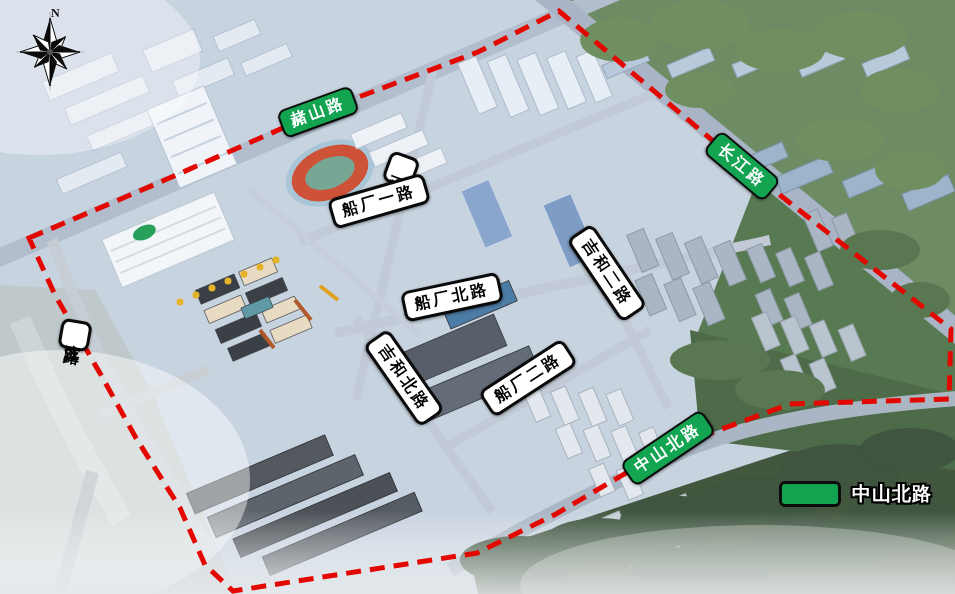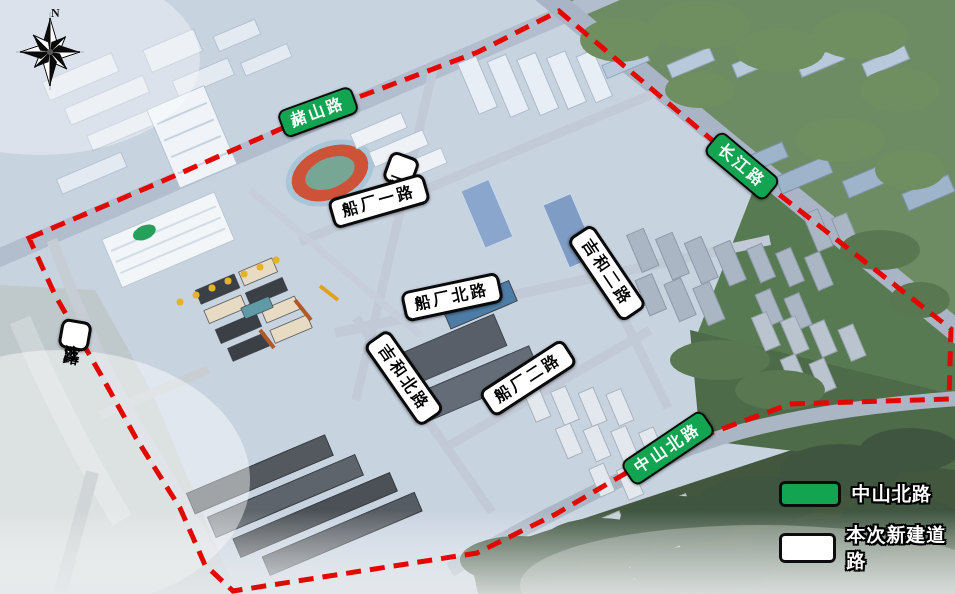--- a/index.html
+++ b/index.html
@@ -328,19 +328,15 @@
   <div class="road-label white vertical lbl-6">滨江路</div>
   <div class="road-label white lbl-7">吉和北路</div>
   <div class="road-label white lbl-8">船厂二路</div>
   <div class="road-label green lbl-9">中山北路</div>
 
   <div class="legend">
     <div class="legend-row">
       <div class="swatch existing"></div>
       <span class="legend-label">中山北路</span>
     </div>
-    <div class="legend-row">
-      <div class="swatch new"></div>
-      <span class="legend-label">本次新建道路</span>
-    </div>
   </div>
 
 </div>
 
 </body></html>

